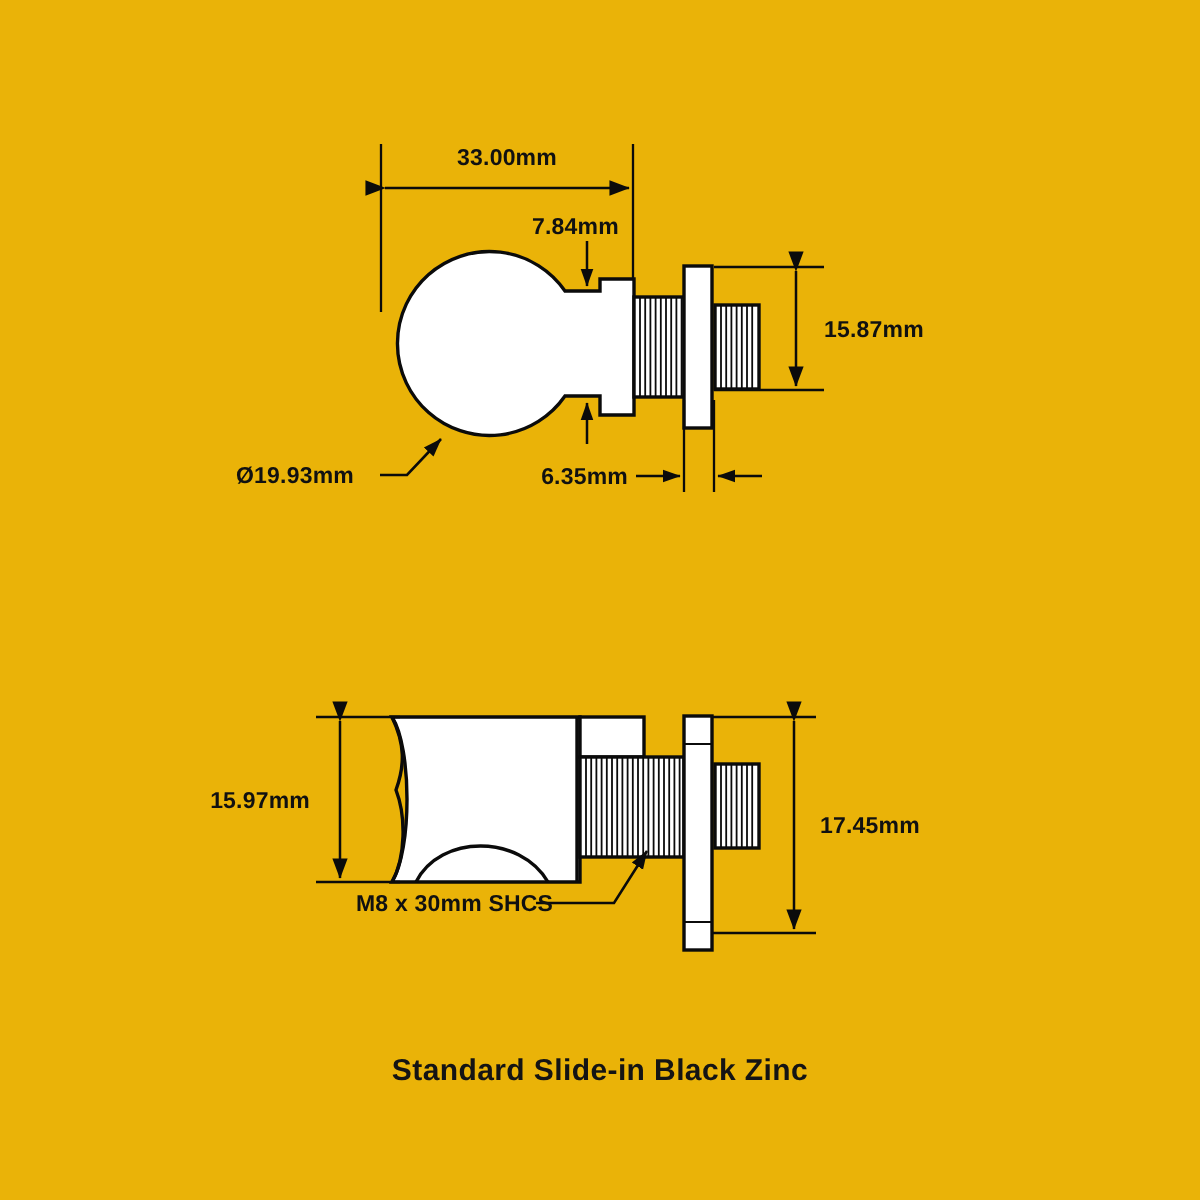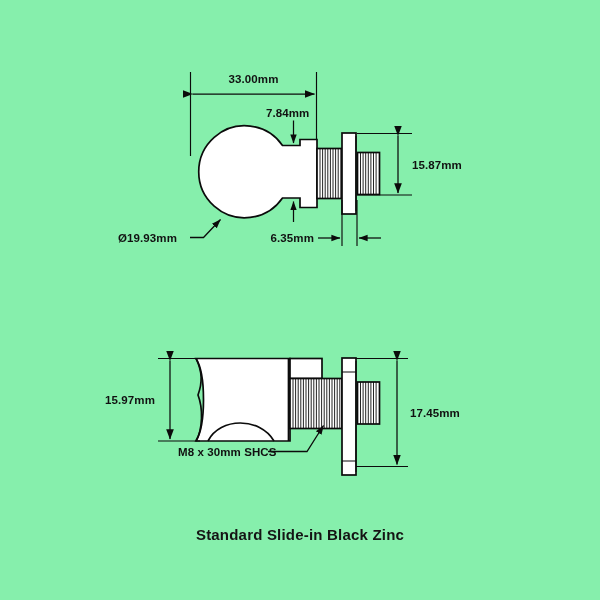--- a/index.html
+++ b/index.html
@@ -10,21 +10,21 @@
   body {
     width: 600px;
     height: 600px;
     font-family: "Liberation Sans", sans-serif;
     overflow: hidden;
   }
   #drawing-root {
     position: relative;
     width: 600px;
     height: 600px;
-    background: #86efac;
+    background: #eab308;
   }
   svg.sheet {
     display: block;
     width: 600px;
     height: 600px;
   }
   .dim-text {
     font-family: "Liberation Sans", sans-serif;
     font-size: 11.5px;
     fill: #111111;

